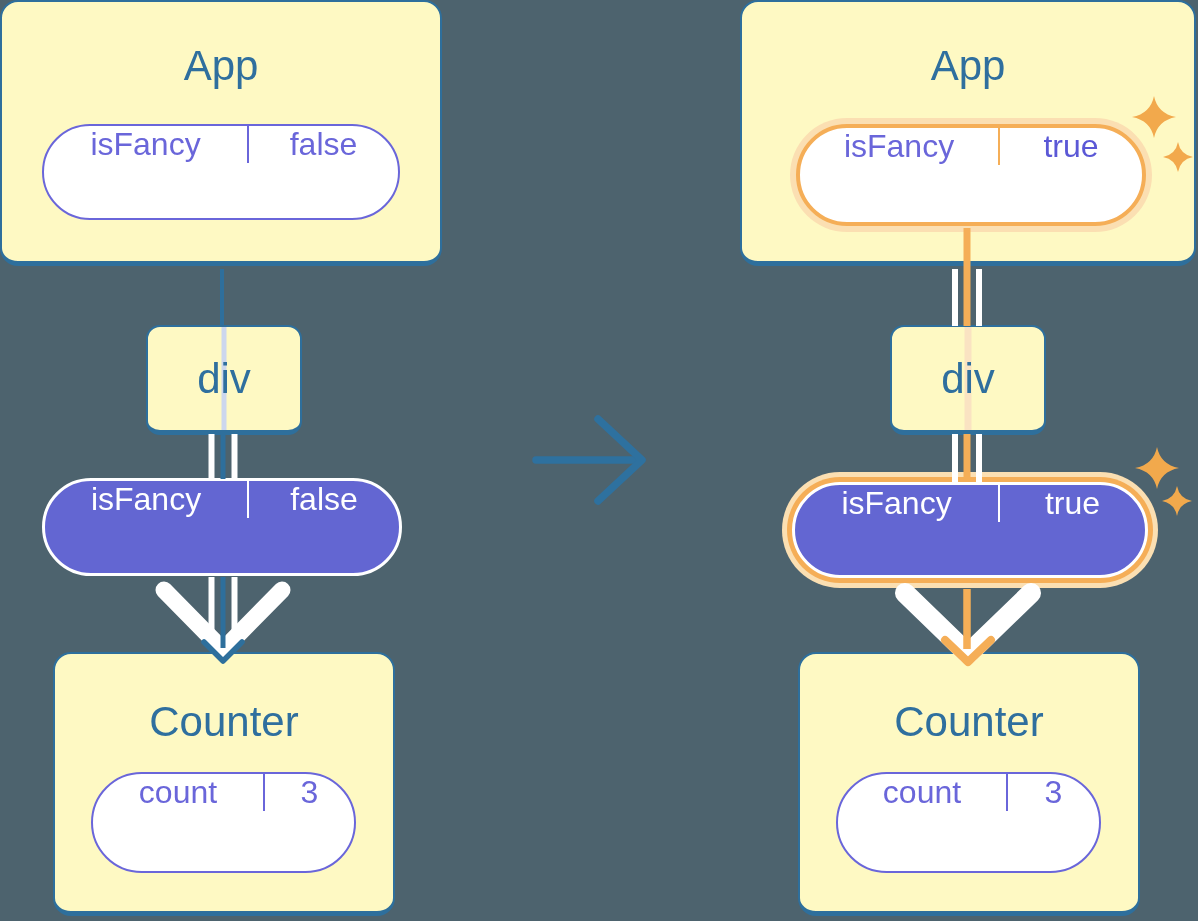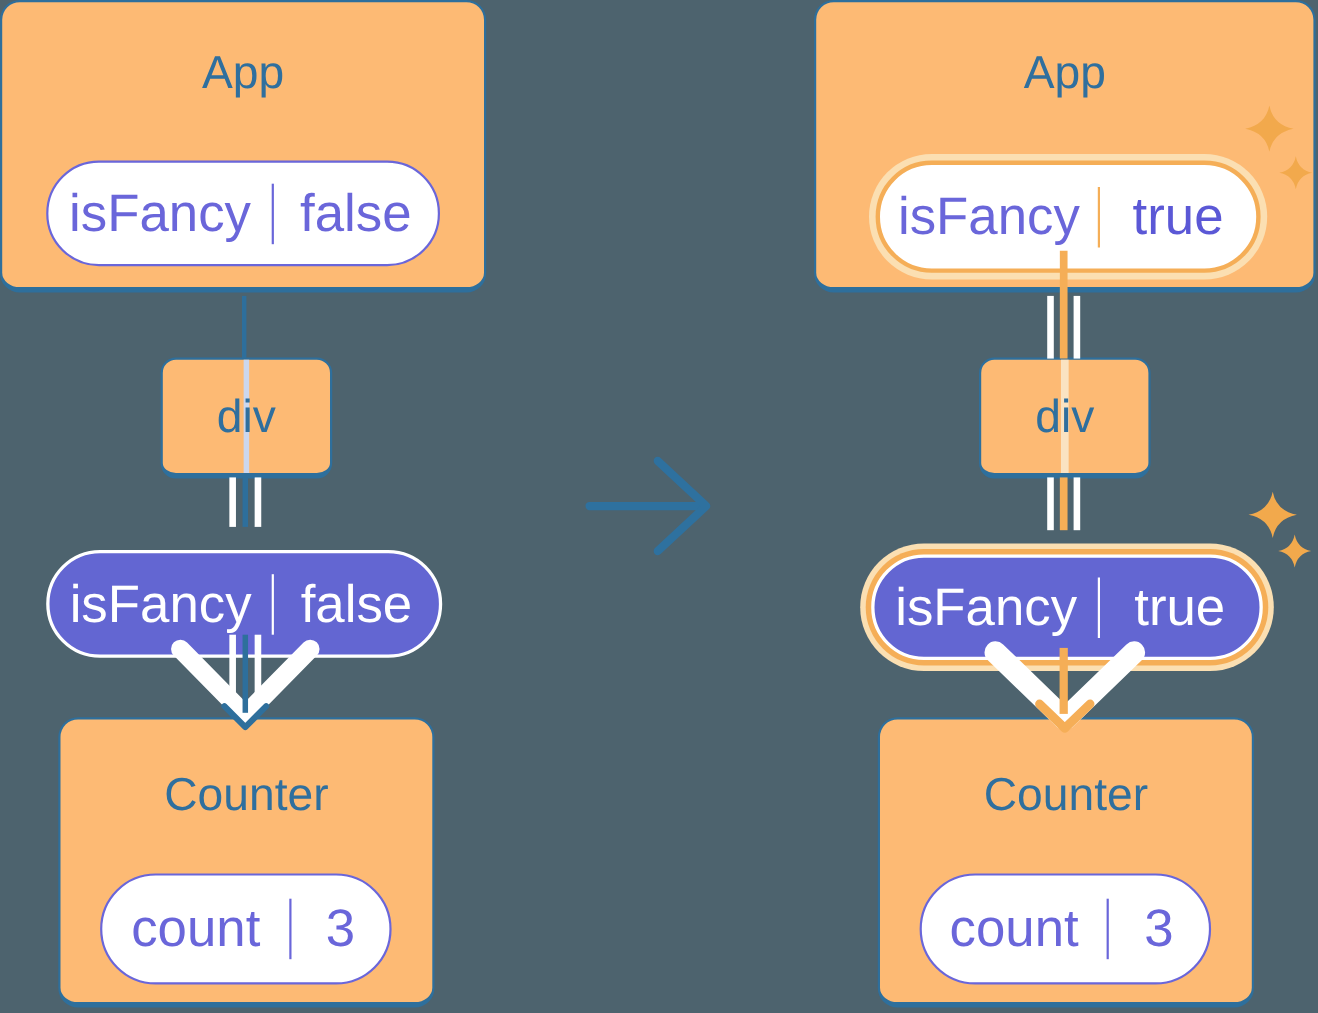--- a/index.html
+++ b/index.html
@@ -1,38 +1,37 @@
 <!DOCTYPE html>
 <html><head>
 <meta charset="utf-8">
 <style>
   * { margin:0; padding:0; box-sizing:border-box; }
   html,body { width:1198px; height:921px; }
   body { font-family:"Liberation Sans", sans-serif; background:#4d636e; overflow:hidden; }
   .canvas { position:relative; width:1198px; height:921px; background:#4d636e; }
 
   .card {
-    position:absolute; background:#fdba74;
+    position:absolute; background:#fef9c3;
     border:2px solid #2e6f9c; border-bottom-width:5px;
     border-radius:18px; z-index:1;
   }
   .card-title {
     position:absolute; left:0; width:100%; text-align:center;
     color:#2f6f9e; font-size:42px; font-weight:500; z-index:1;
   }
   .node-label {
     position:absolute; width:100%; height:100%;
     display:flex; align-items:center; justify-content:center;
     color:#2f6f9e; font-size:42px; font-weight:500; z-index:2;
   }
   .pill {
-    position:absolute; display:flex; align-items:center;
+    position:absolute; display:flex; align-items:flex-start;
     border-radius:60px; overflow:hidden; z-index:1;
-    font-size:48px;
-    margin-top:22px;
+    font-size:32px;
   }
   .pill .seg {
     display:flex; align-items:center; justify-content:center;
   }
   .pill-outline {
     background:#fff; border:2.5px solid #6a66da; color:#6a66da;
   }
   .pill-outline .seg-name { border-right:2.5px solid #6a66da; }
   .pill-fill {
     background:#6366d2; border:3px solid #fff; color:#fff;

